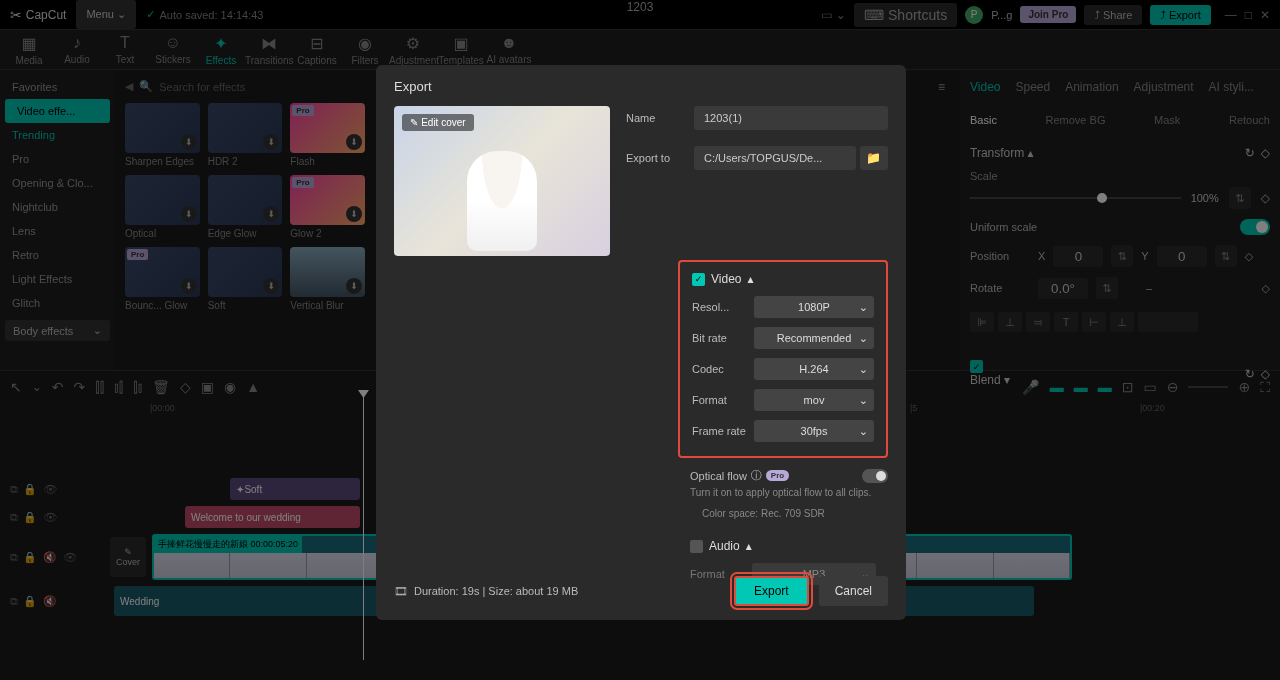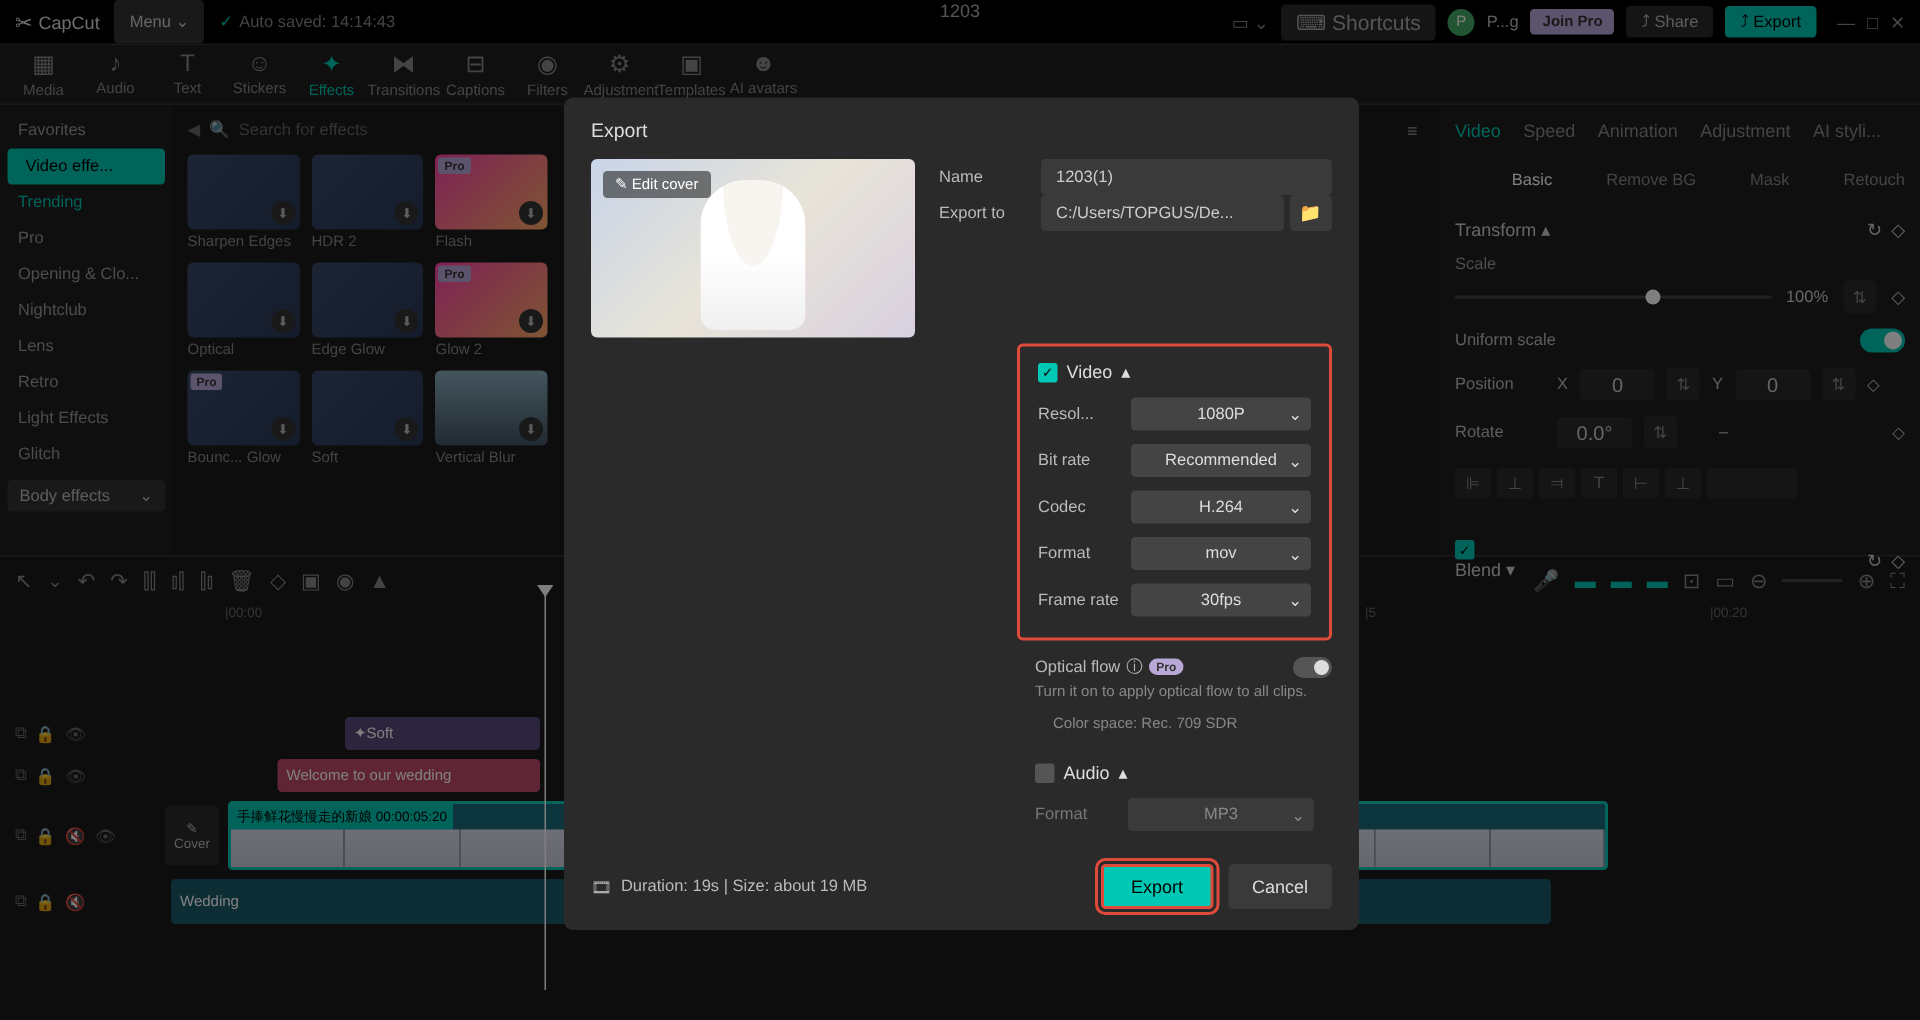--- a/index.html
+++ b/index.html
@@ -37,21 +37,21 @@
 .effect-thumb.city { background:linear-gradient(180deg,#8ab,#456); }
 .dl-icon { position:absolute; bottom:3px; right:3px; width:16px; height:16px; background:#333; border-radius:50%; display:flex; align-items:center; justify-content:center; font-size:9px; }
 .pro-tag { position:absolute; top:2px; left:2px; background:#b8a8d8; color:#333; font-size:8px; padding:1px 4px; border-radius:2px; font-weight:bold; }
 .effect-name { font-size:10px; color:#888; margin-top:3px; white-space:nowrap; overflow:hidden; text-overflow:ellipsis; }
 .player-area { flex:1; background:#1a1a1a; }
 .player-header { padding:10px 15px; font-size:12px; color:#999; display:flex; justify-content:space-between; }
 .right-panel { width:320px; background:#1e1e1e; padding:10px; }
 .right-tabs { display:flex; gap:15px; font-size:12px; padding-bottom:10px; }
 .right-tab { color:#888; cursor:pointer; }
 .right-tab.active { color:#00c8b4; }
-.sub-tabs { display:flex; gap:36px; padding:10px 0; justify-content:flex-end; }
+.sub-tabs { display:flex; gap:36px; padding:10px 0; justify-content:space-between; }
 .sub-tab { color:#888; font-size:11px; }
 .sub-tab.active { color:#fff; }
 .section-hdr { padding:10px 0; color:#ccc; font-size:12px; display:flex; justify-content:space-between; align-items:center; }
 .slider-row { display:flex; align-items:center; gap:10px; padding:5px 0; }
 .slider { flex:1; height:2px; background:#444; position:relative; }
 .slider-thumb { position:absolute; right:35%; top:-4px; width:10px; height:10px; background:#fff; border-radius:50%; }
 .pct { color:#ccc; font-size:11px; }
 .toggle { width:30px; height:16px; background:#00c8b4; border-radius:8px; position:relative; }
 .toggle::after { content:""; position:absolute; right:2px; top:2px; width:12px; height:12px; background:#fff; border-radius:50%; }
 .pos-row { display:flex; align-items:center; gap:8px; padding:5px 0; font-size:11px; }
@@ -75,25 +75,25 @@
 .cover-btn { width:36px; height:40px; background:#2a2a2a; border-radius:3px; display:flex; flex-direction:column; align-items:center; justify-content:center; font-size:9px; margin-right:6px; }
 .clip-audio { background:#1a5a6a; margin-left:50px; width:920px; height:30px; }
 .playhead { position:absolute; left:363px; top:390px; width:1px; height:270px; background:#fff; z-index:5; }
 .playhead::before { content:""; position:absolute; top:0; left:-5px; width:11px; height:8px; background:#fff; clip-path:polygon(0 0,100% 0,50% 100%); }
 
 
 .overlay { position:absolute; inset:0; background:rgba(0,0,0,0.5); z-index:100; }
 .modal { position:absolute; left:376px; top:65px; width:530px; height:555px; background:#2a2a2a; border-radius:6px; z-index:101; padding:14px 18px; }
 .modal-title { font-size:13px; color:#ddd; margin-bottom:12px; }
 .modal-body { display:flex; gap:16px; }
-.preview { width:264px; height:119px; background:linear-gradient(135deg,#c8d4e8 0%,#e8e4d8 50%,#d8d0e0 100%); border-radius:4px; position:relative; display:flex; align-items:flex-end; justify-content:center;text-align:center; }
+.preview { width:264px; height:150px; background:linear-gradient(135deg,#c8d4e8 0%,#e8e4d8 50%,#d8d0e0 100%); border-radius:4px; position:relative; display:flex; align-items:flex-end; justify-content:center;text-align:center; }
 .bride { width:70px; height:100px; background:radial-gradient(ellipse at top,#f8f4f0 40%,transparent 41%),linear-gradient(#fff 50%,#f0f0f0); border-radius:30px 30px 10px 10px; margin-bottom:5px; }
 .edit-cover { position:absolute; top:8px; left:8px; background:rgba(0,0,0,0.5); padding:3px 8px; border-radius:3px; font-size:10px; color:#fff; }
 .form-col { flex:1; }
-.form-row { display:flex; align-items:center; margin-bottom:0; }
+.form-row { display:flex; align-items:center; margin-bottom:16px; }
 .form-label { width:68px; font-size:11px; color:#bbb; }
 .form-input { flex:1; background:#3a3a3a; border:none; color:#ccc; padding:6px 10px; border-radius:3px; font-size:11px; }
 .path-row { display:flex; gap:4px; flex:1; }
 .folder-btn { width:28px; background:#3a3a3a; border:none; color:#ccc; border-radius:3px; font-size:12px; }
 .video-section { border:2px solid #e04a3a; border-radius:4px; padding:10px 12px 14px; margin-top:4px; width:210px; margin-left:auto; }
 .section-title { display:flex; align-items:center; gap:6px; font-size:12px; color:#ddd; margin-bottom:10px; }
 .chk { width:13px; height:13px; background:#00c8b4; border-radius:2px; display:flex; align-items:center; justify-content:center; font-size:9px; color:#000; }
 .chk.off { background:#555; }
 .opt-row { display:flex; align-items:center; margin-bottom:9px; }
 .opt-label { width:62px; font-size:11px; color:#bbb; }

